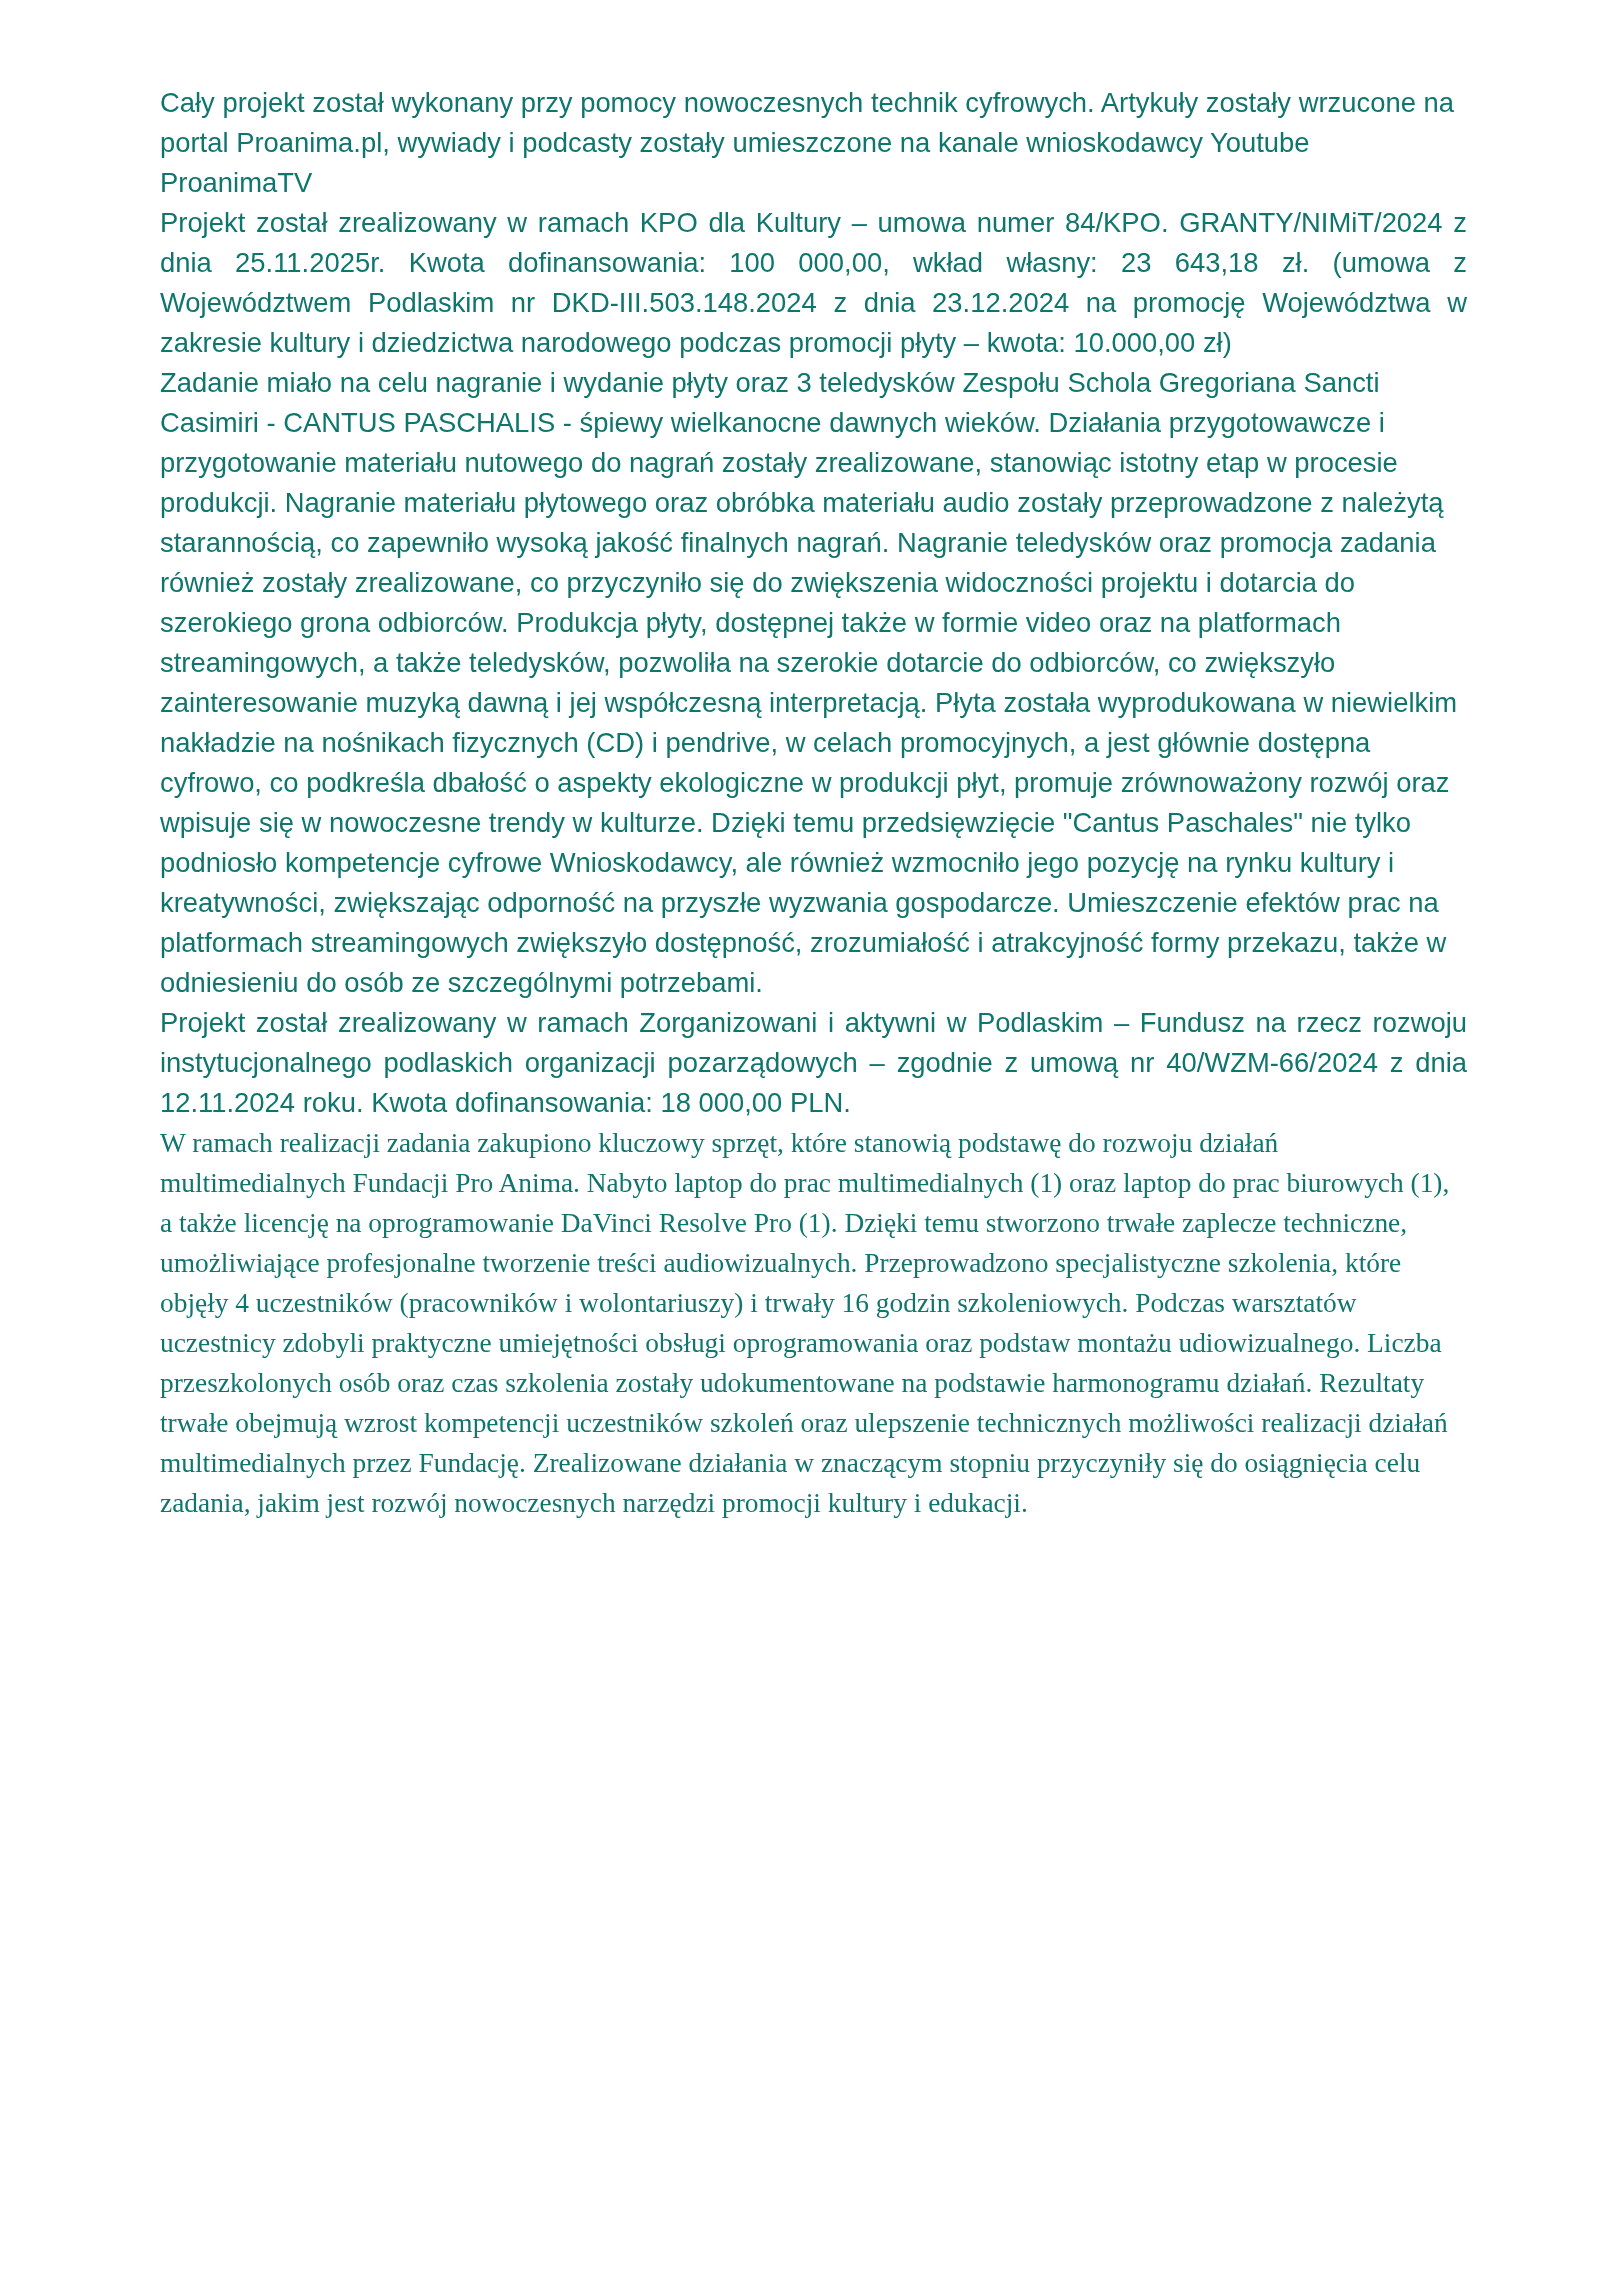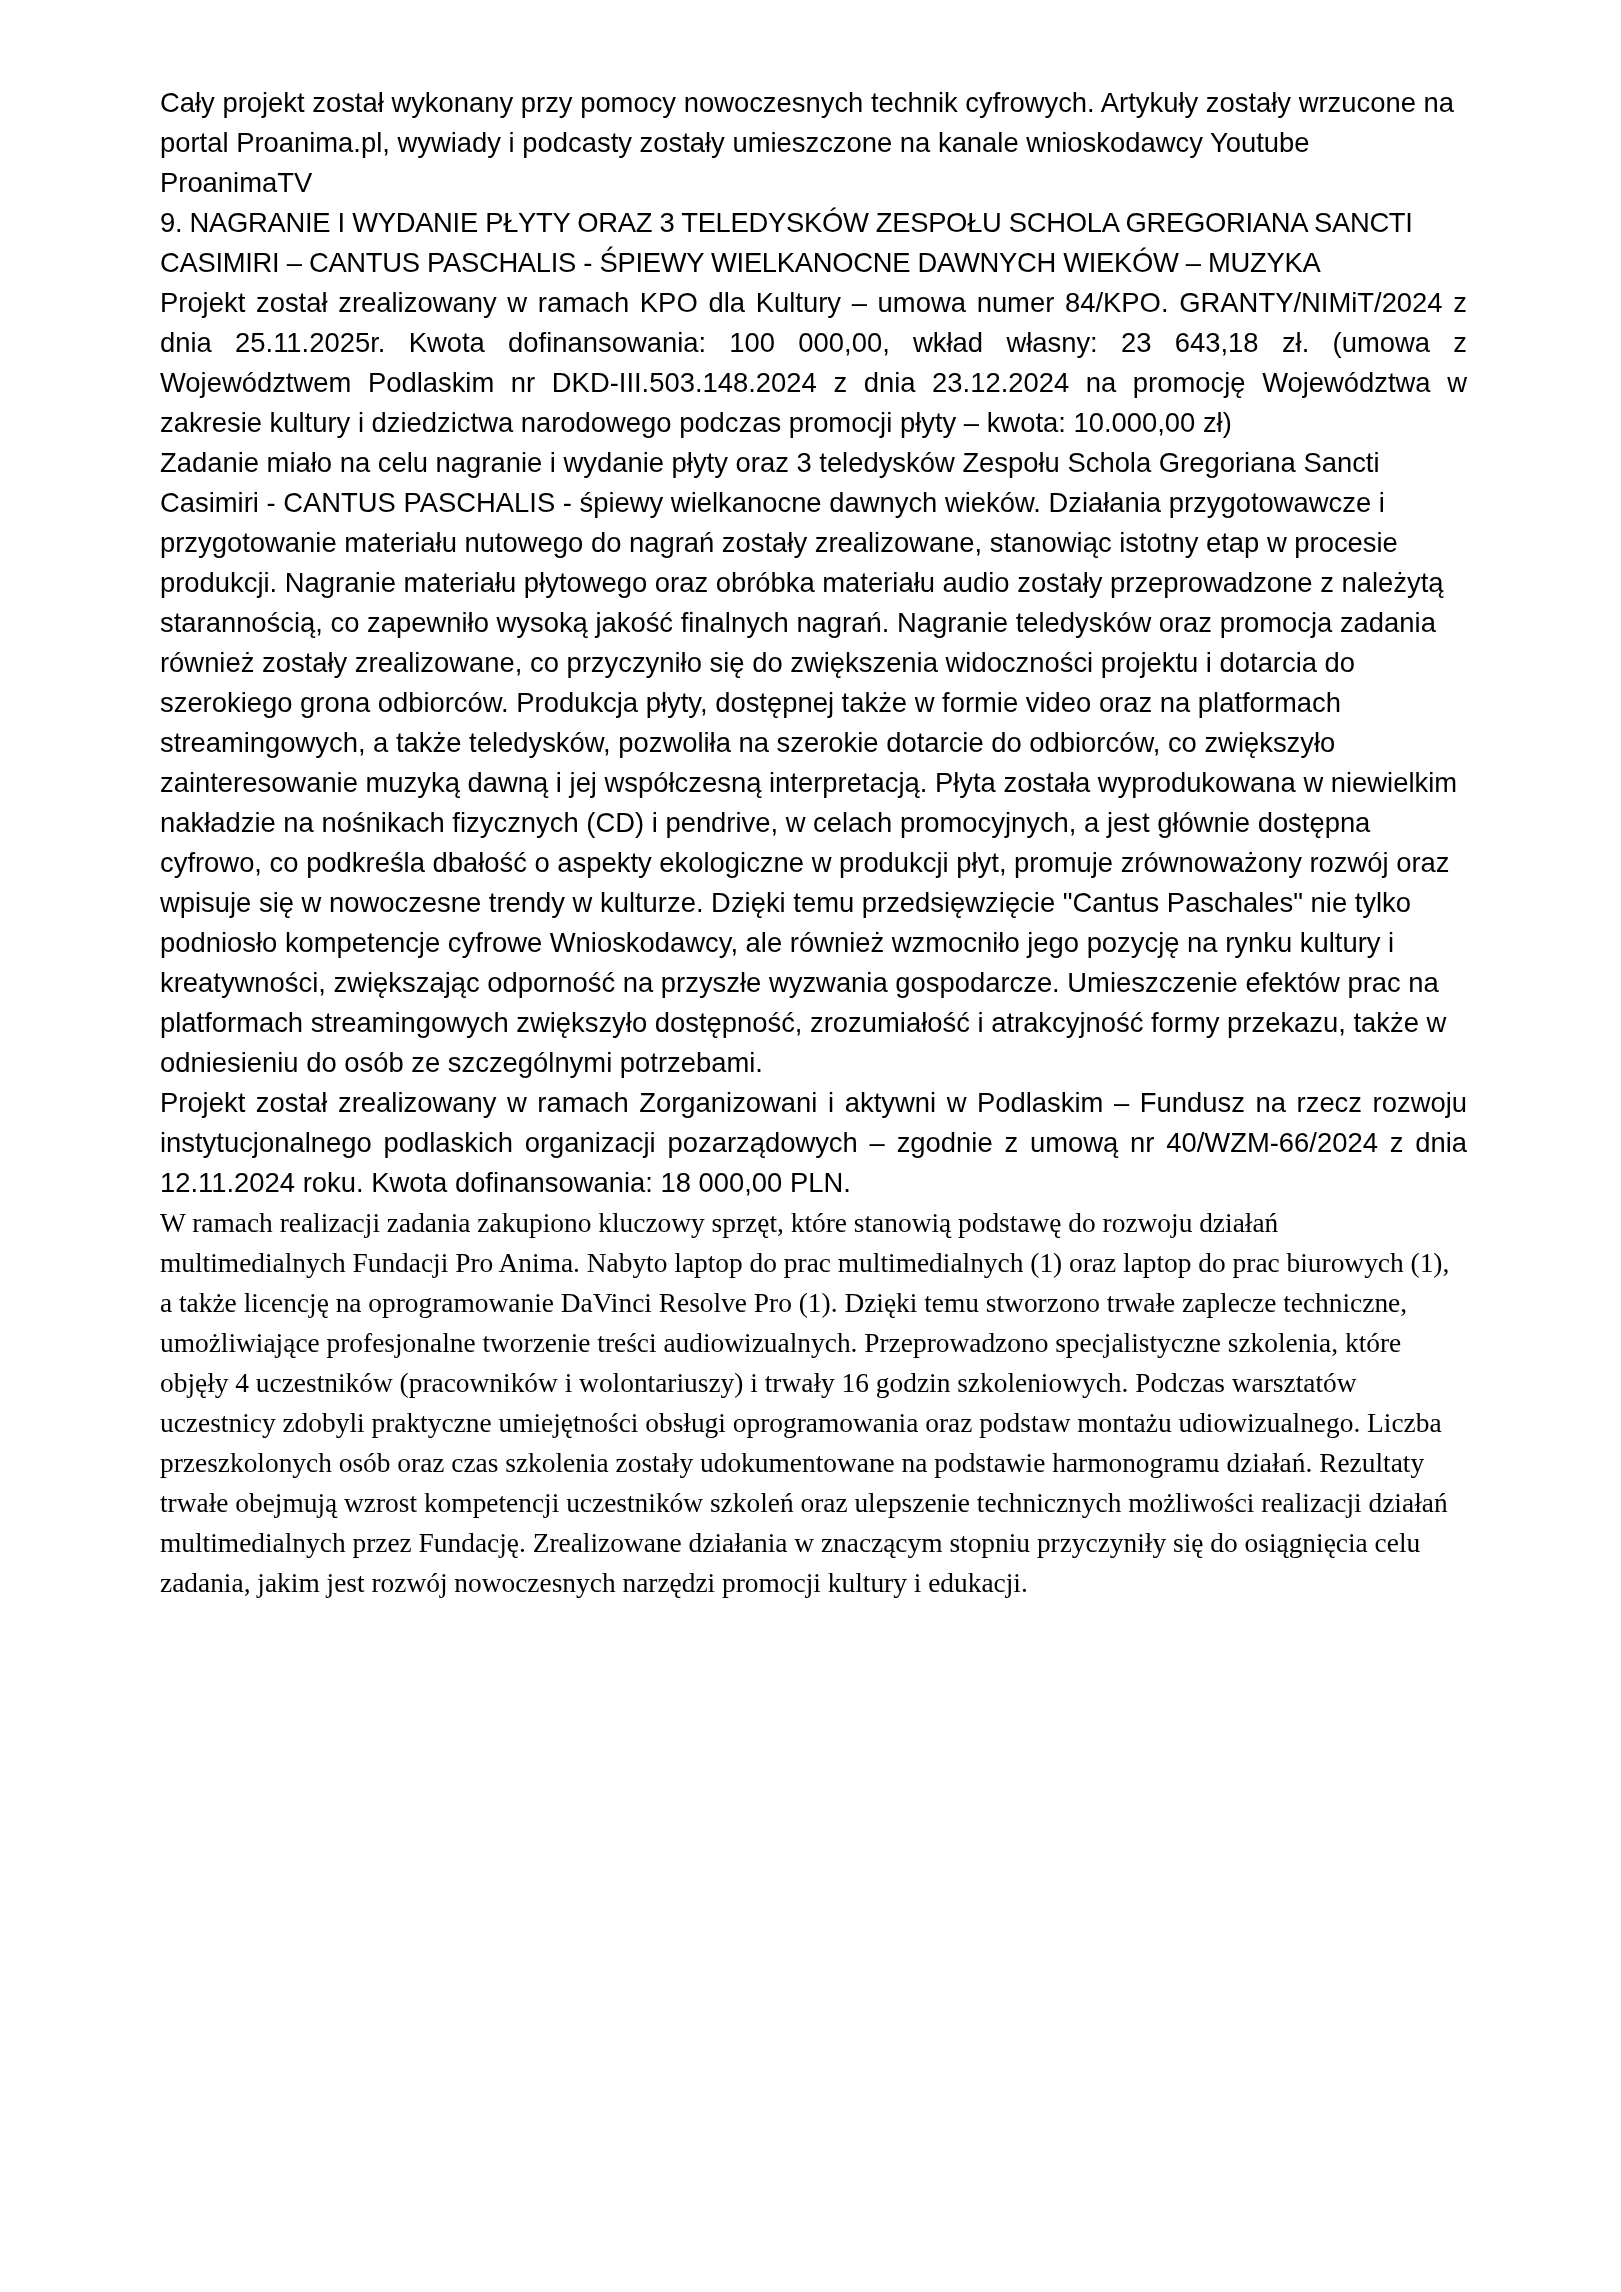--- a/index.html
+++ b/index.html
@@ -12,21 +12,21 @@
     position: relative;
     width: 1621px;
     height: 2293px;
     box-sizing: border-box;
     background: #ffffff;
     padding: 83px 154px 0 160px;
     overflow: hidden;
     font-family: "Liberation Sans", "DejaVu Sans", sans-serif;
     font-size: 27.4px;
     line-height: 40px;
-    color: #000000;
+    color: #0f766e;
     -webkit-font-smoothing: antialiased;
   }
   .page p, .page h2 {
     margin: 0;
     padding: 0;
     font-size: 27.4px;
     line-height: 40px;
     font-weight: normal;
   }
   .heading {
@@ -47,21 +47,20 @@
   .p4  { margin-top: 45px; }
   .p5  { margin-top: 43px; font-family: Liberation Serif, serif; }
 </style>
 </head>
 <body>
 
 <div class="page">
 
   <p class="para-left">Cały projekt został wykonany przy pomocy nowoczesnych technik cyfrowych. Artykuły zostały wrzucone na portal Proanima.pl, wywiady i podcasty zostały umieszczone na kanale wnioskodawcy Youtube ProanimaTV</p>
 
-  <h2 class="heading h9">9. NAGRANIE I WYDANIE PŁYTY ORAZ 3 TELEDYSKÓW ZESPOŁU SCHOLA GREGORIANA SANCTI CASIMIRI – CANTUS PASCHALIS - ŚPIEWY WIELKANOCNE DAWNYCH WIEKÓW – MUZYKA</h2>
 
   <p class="para-justify p2">Projekt został zrealizowany w ramach KPO dla Kultury – umowa numer 84/KPO. GRANTY/NIMiT/2024 z dnia 25.11.2025r. Kwota dofinansowania: 100&nbsp;000,00, wkład własny: 23 643,18 zł. (umowa z Województwem Podlaskim nr DKD-III.503.148.2024 z dnia 23.12.2024 na promocję Województwa w zakresie kultury i dziedzictwa narodowego podczas promocji płyty – kwota: 10.000,00 zł)</p>
 
   <p class="para-left p3">Zadanie miało na celu nagranie i wydanie płyty oraz 3 teledysków Zespołu Schola Gregoriana Sancti Casimiri - CANTUS PASCHALIS - śpiewy wielkanocne dawnych wieków. Działania przygotowawcze i przygotowanie materiału nutowego do nagrań zostały zrealizowane, stanowiąc istotny etap w procesie produkcji. Nagranie materiału płytowego oraz obróbka materiału audio zostały przeprowadzone z należytą starannością, co zapewniło wysoką jakość finalnych nagrań. Nagranie teledysków oraz promocja zadania również zostały zrealizowane, co przyczyniło się do zwiększenia widoczności projektu i dotarcia do szerokiego grona odbiorców. Produkcja płyty, dostępnej także w formie video oraz na platformach streamingowych, a także teledysków, pozwoliła na szerokie dotarcie do odbiorców, co zwiększyło zainteresowanie muzyką dawną i jej współczesną interpretacją. Płyta została wyprodukowana w niewielkim nakładzie na nośnikach fizycznych (CD) i pendrive, w celach promocyjnych, a jest głównie dostępna cyfrowo, co podkreśla dbałość o aspekty ekologiczne w produkcji płyt, promuje zrównoważony rozwój oraz wpisuje się w nowoczesne trendy w kulturze. Dzięki temu przedsięwzięcie "Cantus Paschales" nie tylko podniosło kompetencje cyfrowe Wnioskodawcy, ale również wzmocniło jego pozycję na rynku kultury i kreatywności, zwiększając odporność na przyszłe wyzwania gospodarcze. Umieszczenie efektów prac na platformach streamingowych zwiększyło dostępność, zrozumiałość i atrakcyjność formy przekazu, także w odniesieniu do osób ze szczególnymi potrzebami.</p>
 
 
   <p class="para-justify p4">Projekt został zrealizowany w ramach Zorganizowani i aktywni w Podlaskim – Fundusz na rzecz rozwoju instytucjonalnego podlaskich organizacji pozarządowych – zgodnie z umową nr 40/WZM-66/2024 z dnia 12.11.2024 roku. Kwota dofinansowania: 18&nbsp;000,00 PLN.</p>
 
   <p class="para-left p5">W ramach realizacji zadania zakupiono kluczowy sprzęt, które stanowią podstawę do rozwoju działań multimedialnych Fundacji Pro Anima. Nabyto laptop do prac multimedialnych (1) oraz laptop do prac biurowych (1), a także licencję na oprogramowanie DaVinci Resolve Pro (1). Dzięki temu stworzono trwałe zaplecze techniczne, umożliwiające profesjonalne tworzenie treści audiowizualnych. Przeprowadzono specjalistyczne szkolenia, które objęły 4 uczestników (pracowników i wolontariuszy) i trwały 16 godzin szkoleniowych. Podczas warsztatów uczestnicy zdobyli praktyczne umiejętności obsługi oprogramowania oraz podstaw montażu udiowizualnego. Liczba przeszkolonych osób oraz czas szkolenia zostały udokumentowane na podstawie harmonogramu działań. Rezultaty trwałe obejmują wzrost kompetencji uczestników szkoleń oraz ulepszenie technicznych możliwości realizacji działań multimedialnych przez Fundację. Zrealizowane działania w znaczącym stopniu przyczyniły się do osiągnięcia celu zadania, jakim jest rozwój nowoczesnych narzędzi promocji kultury i edukacji.</p>
 

